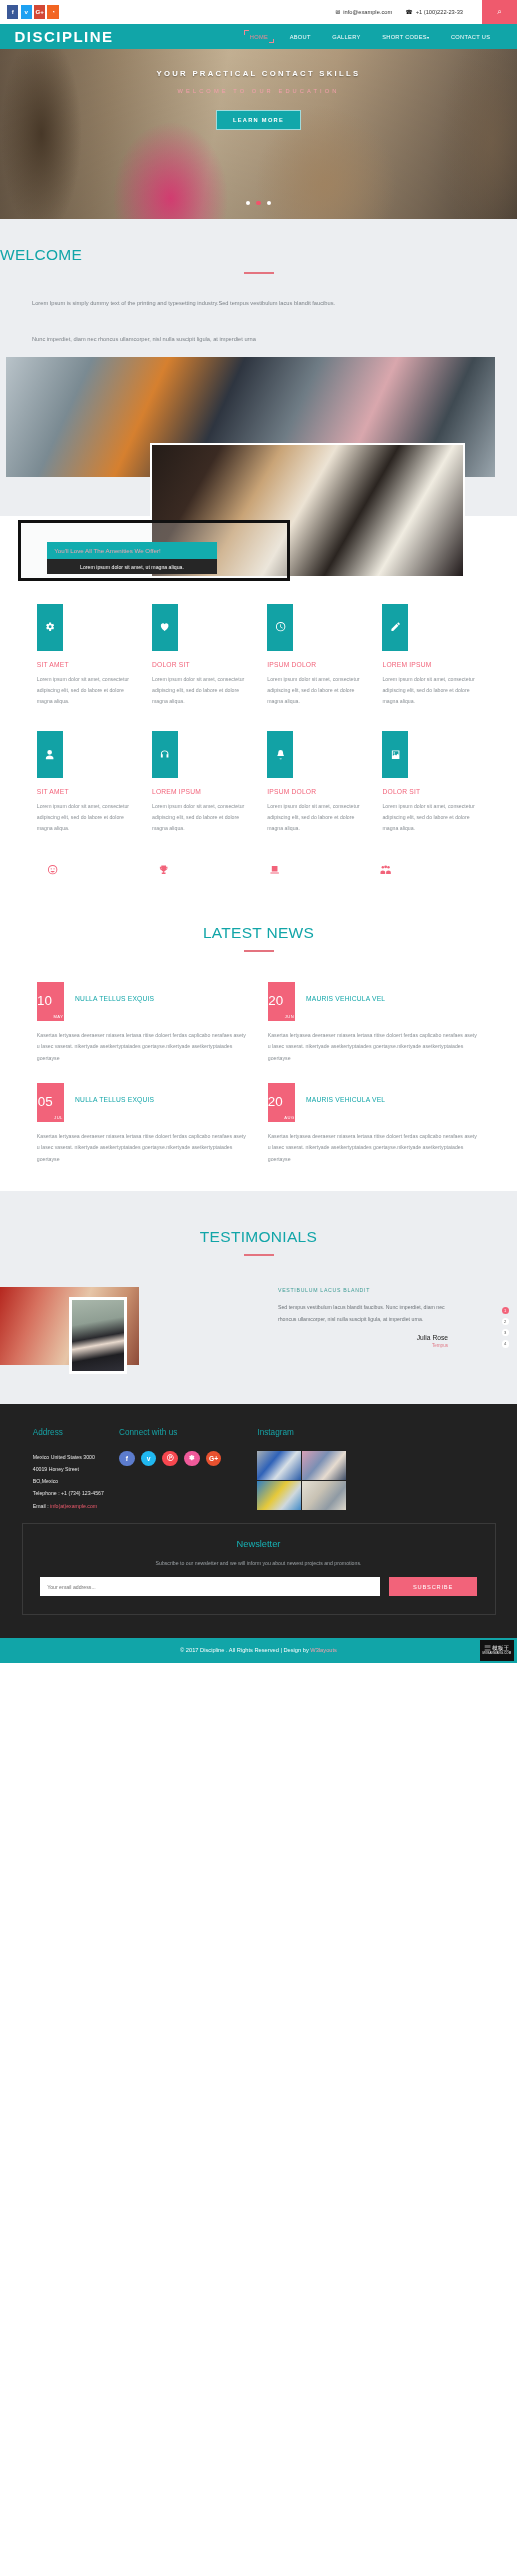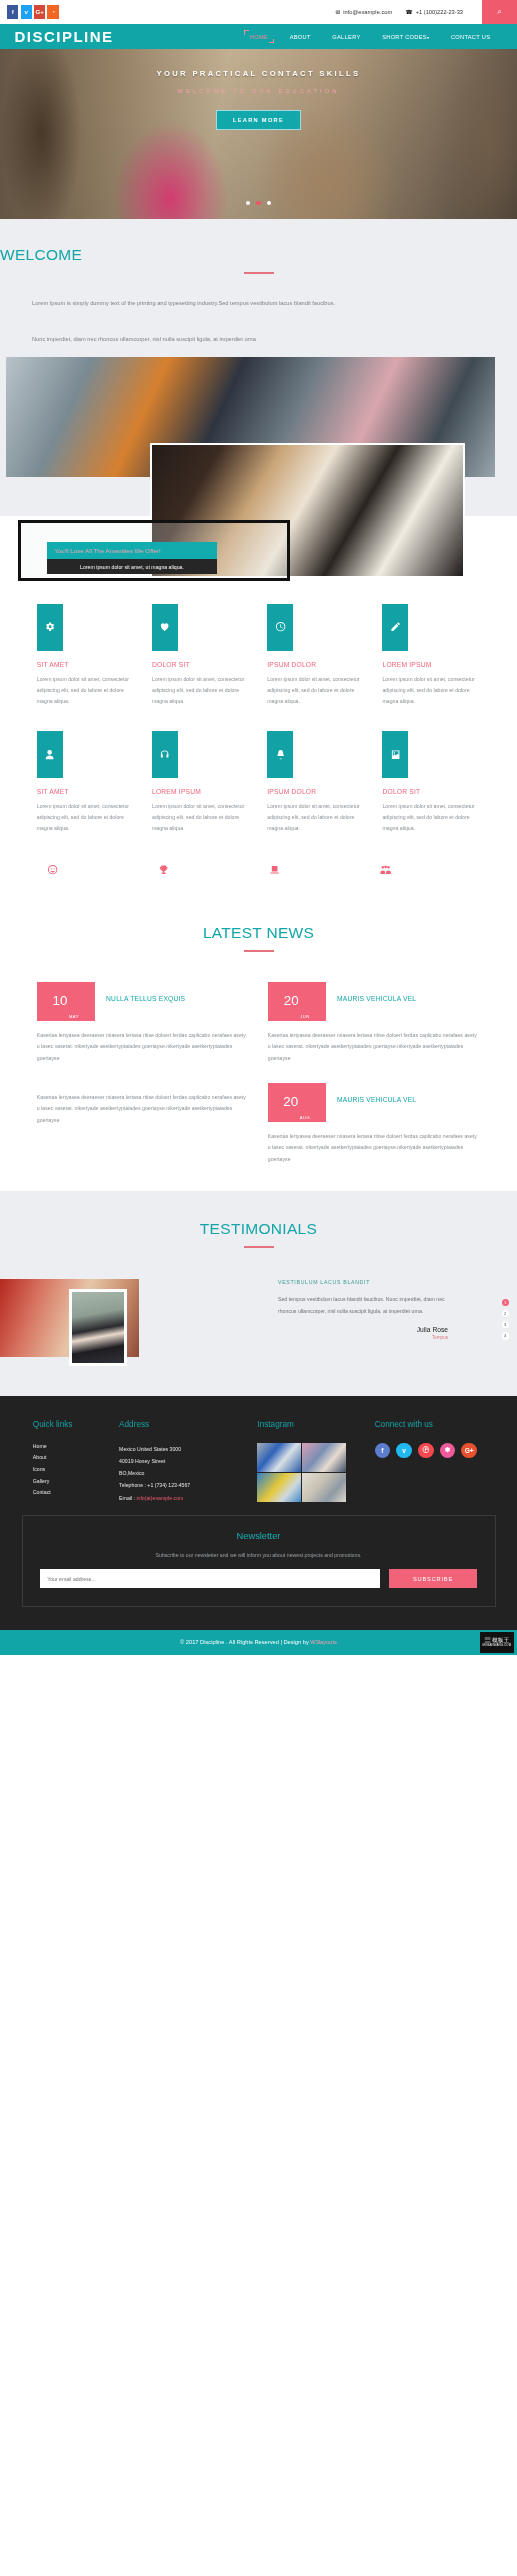--- a/index.html
+++ b/index.html
@@ -164,32 +164,32 @@
   .icon-row .ir svg { width: 11.3px; height: 11.3px; fill: #f2637a; }
 
   
   .news { background: #fff; padding: 31px 0 26px; text-align: center; }
   .news-grid {
     display: grid; grid-template-columns: 1fr 1fr; gap: 18.5px 18.5px;
     max-width: 464px; margin: 30px auto 0; padding: 0 10.3px; text-align: left;
   }
   .news-head { display: flex; align-items: flex-start; gap: 11.3px; }
   .news-date {
-    background: #f2637a; color: #fff; width: 58px; height: 39px;
+    background: #f2637a; color: #fff; width: 27px; height: 39px;
     display: flex; align-items: center; justify-content: center; flex: none;
   }
   .nd-day { font-size: 13.4px; font-weight: normal; line-height: 1; }
   .nd-mon { font-size: 4.1px; letter-spacing: 0.5px; align-self: flex-end; padding-bottom: 1.5px; margin-left: 1.5px; }
   .news-title {
     color: #11a5a8; font-size: 6.7px; letter-spacing: 0.2px; font-weight: normal; padding-top: 13.4px;
   }
   .news-text { font-size: 5.2px; color: #8b9196; line-height: 2.2; margin-top: 9.3px; }
 
   
-  .testi { background: #eceef1; padding: 29px 0 24px; text-align: center; position: relative; }
+  .testi { background: #eceef1; padding: 37px 0 24px; text-align: center; position: relative; }
   .testi-body {
     position: relative; max-width: 517px; margin: 31px auto 0; height: 93px;
   }
   .testi-bg {
     position: absolute; left: 0; top: 0; width: 139px; height: 78px;
     background: linear-gradient(110deg,#b5271f 0%,#d6705e 25%,#e7c6a8 55%,#c98f6e 78%,#8d4a38 100%);
   }
   .testi-photo {
     position: absolute; left: 69px; top: 10.3px; width: 58px; height: 77px;
     background: #fff; padding: 3.1px;
@@ -469,20 +469,27 @@
         <div class="news-head">
           <div class="news-date">
             <span class="nd-day">20</span>
             <span class="nd-mon">JUN</span>
           </div>
           <h3 class="news-title">MAURIS VEHICULA VEL</h3>
         </div>
         <p class="news-text">Kasertas lertyasea deeraeser miasera lertasa ritise doloert ferdas caplicabo nerafaes asety u lasec vaserat. nikertyade asetkertyptaiades goertayse.nikertyade asetkertyptaiades goertayse</p>
       </div>
       <div>
+        <div class="news-head">
+          <div class="news-date">
+            <span class="nd-day">05</span>
+            <span class="nd-mon">JUL</span>
+          </div>
+          <h3 class="news-title">NULLA TELLUS EXQUIS</h3>
+        </div>
         <p class="news-text">Kasertas lertyasea deeraeser miasera lertasa ritise doloert ferdas caplicabo nerafaes asety u lasec vaserat. nikertyade asetkertyptaiades goertayse.nikertyade asetkertyptaiades goertayse</p>
       </div>
       <div>
         <div class="news-head">
           <div class="news-date">
             <span class="nd-day">20</span>
             <span class="nd-mon">AUG</span>
           </div>
           <h3 class="news-title">MAURIS VEHICULA VEL</h3>
         </div>
@@ -509,57 +516,47 @@
         <i class="on">1</i>
         <i>2</i>
         <i>3</i>
         <i>4</i>
       </div>
     </div>
   </div>
 
   <div class="footer">
     <div class="ft-grid">
-      <div>
-        <h3 class="ft-h">Quick links</h3>
-        <div class="ft-links">
-          <a href="#">Home</a>
-          <a href="#">About</a>
-          <a href="#">Icons</a>
-          <a href="#">Gallery</a>
-          <a href="#">Contact</a>
-        </div>
-      </div>
       <div class="ft-addr">
         <h3 class="ft-h">Address</h3>
         <p>Mexico United States 3000</p>
         <p>40019 Honey Street</p>
         <p>BO,Mexico</p>
         <p><span>Telephone : </span><span>+1 (734) 123-4567</span></p>
         <p><span>Email : </span><a href="#">info(at)example.com</a></p>
       </div>
       <div>
-        <h3 class="ft-h">Instagram</h3>
-        <div class="insta-grid">
-          <div class="ig1"></div>
-          <div class="ig2"></div>
-          <div class="ig3"></div>
-          <div class="ig4"></div>
-        </div>
-      </div>
-      <div>
         <h3 class="ft-h">Connect with us</h3>
         <div class="soc-row">
           <span class="s-fb">f</span>
           <span class="s-tw">ᴠ</span>
           <span class="s-pin">Ⓟ</span>
           <span class="s-dr">✽</span>
           <span class="s-gp">G+</span>
         </div>
       </div>
+      <div>
+        <h3 class="ft-h">Instagram</h3>
+        <div class="insta-grid">
+          <div class="ig1"></div>
+          <div class="ig2"></div>
+          <div class="ig3"></div>
+          <div class="ig4"></div>
+        </div>
+      </div>
     </div>
 
     <div class="newsletter">
       <h3 class="nl-h">Newsletter</h3>
       <p class="nl-sub">Subscribe to our newsletter and we will inform you about newest projects and promotions.</p>
       <div class="nl-form">
         <input type="text" placeholder="Your email address..." style="">
         <button>SUBSCRIBE</button>
       </div>
     </div>

